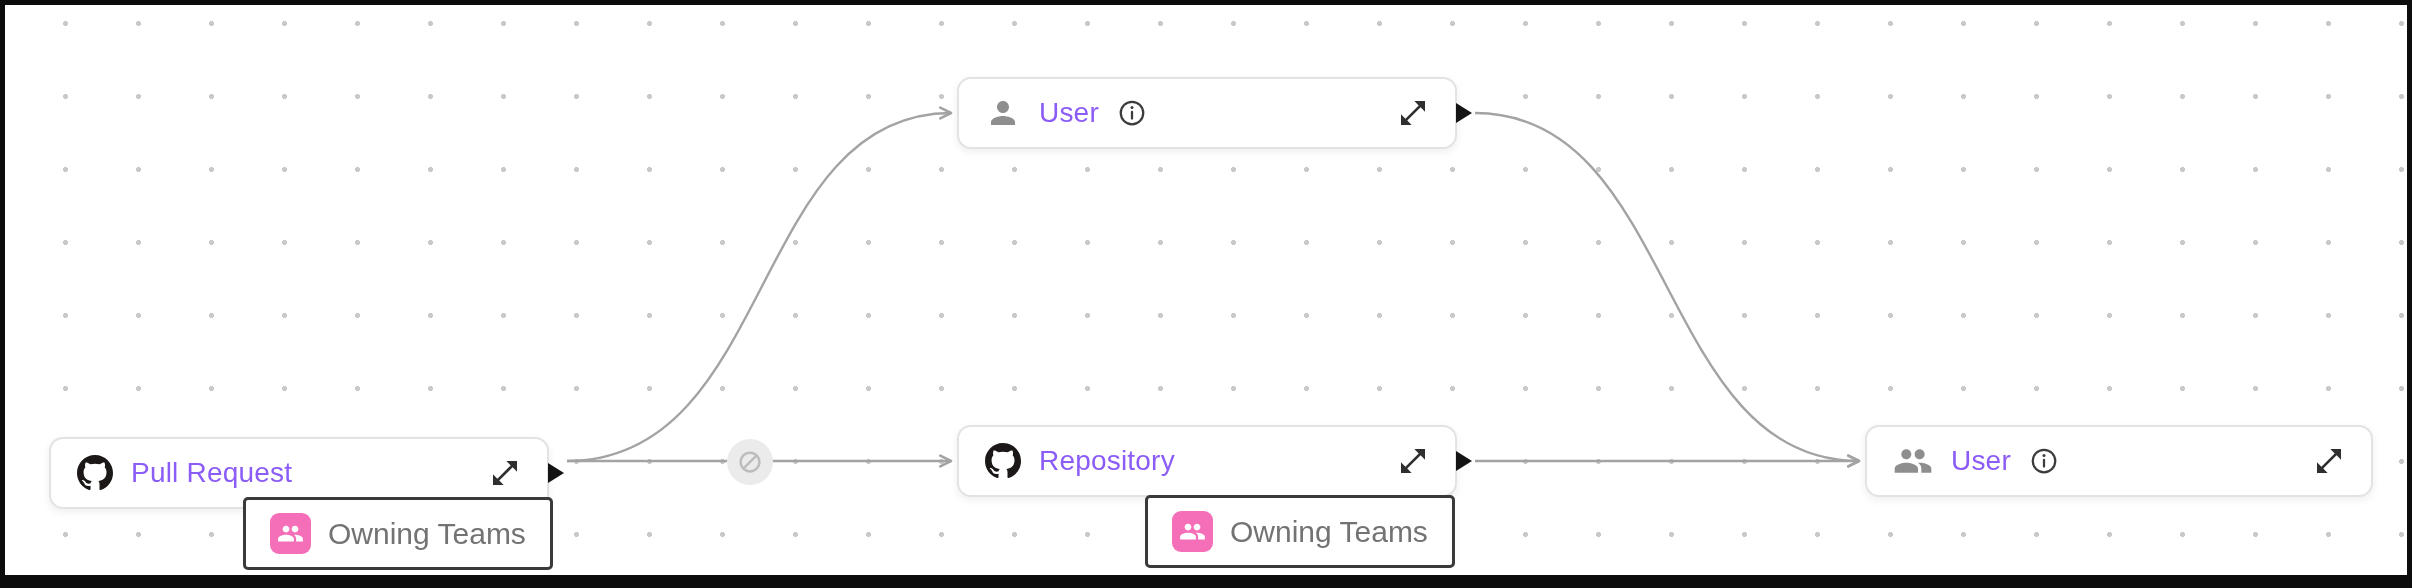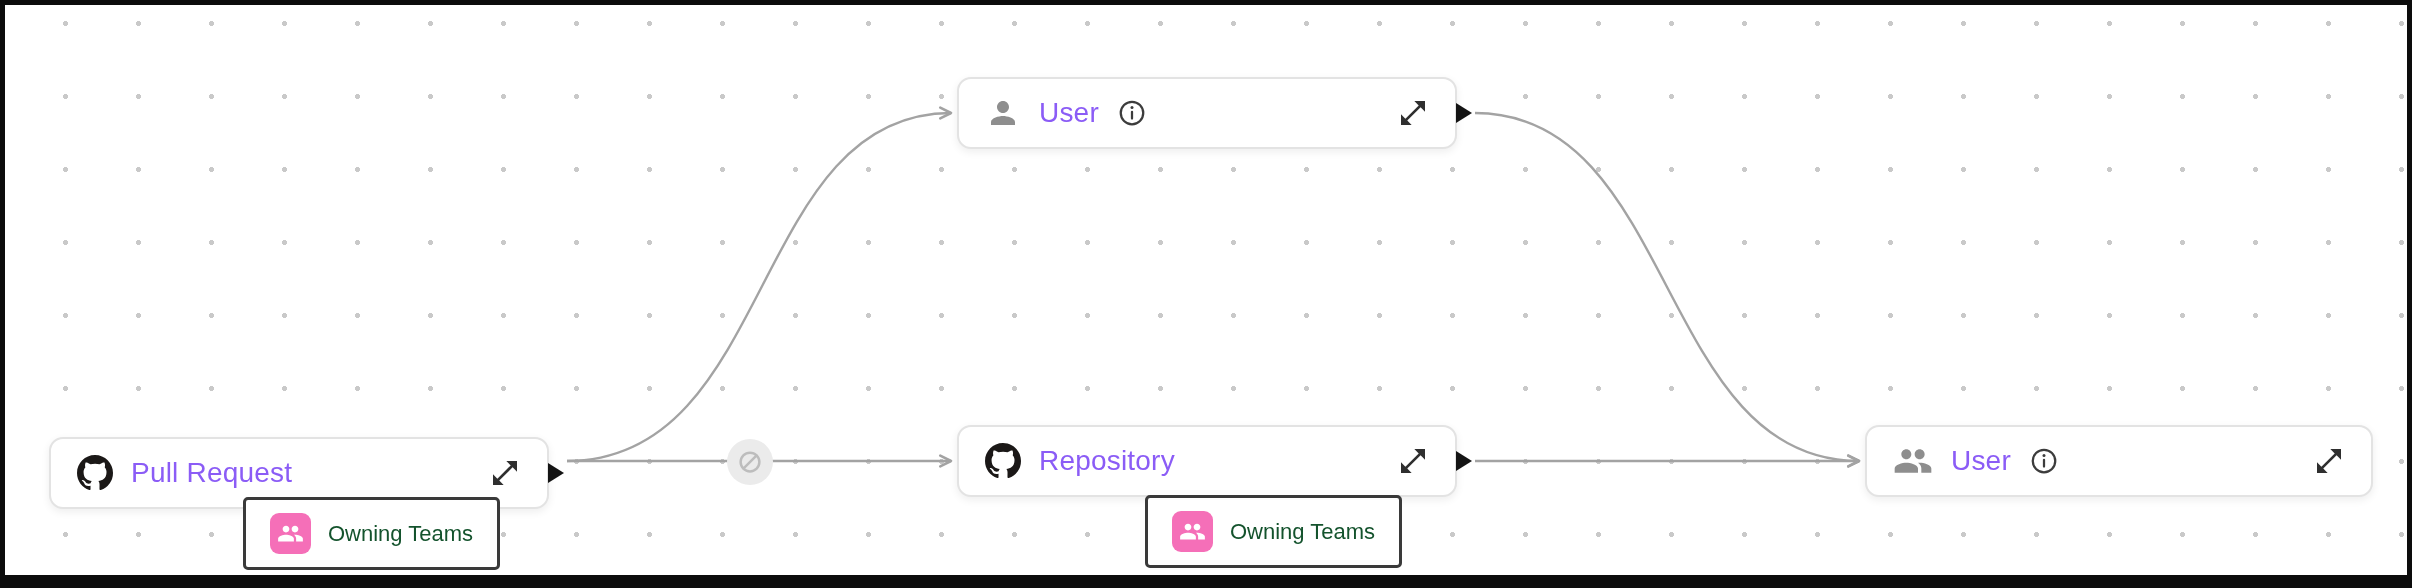--- a/index.html
+++ b/index.html
@@ -102,22 +102,22 @@
     width: 41px;
     height: 41px;
     border-radius: 9px;
     background: var(--badge-pink, #f56fb8);
     display: flex;
     align-items: center;
     justify-content: center;
     flex: 0 0 auto;
   }
   .badge-label {
-    font-size: 22px;
-    color: #14532d;
+    font-size: 30px;
+    color: #737373;
     white-space: nowrap;
   }
 </style>
 </head>
 <body>
 
 <div class="frame">
   <div class="canvas">
 
     <svg class="edges" width="2402" height="570">

